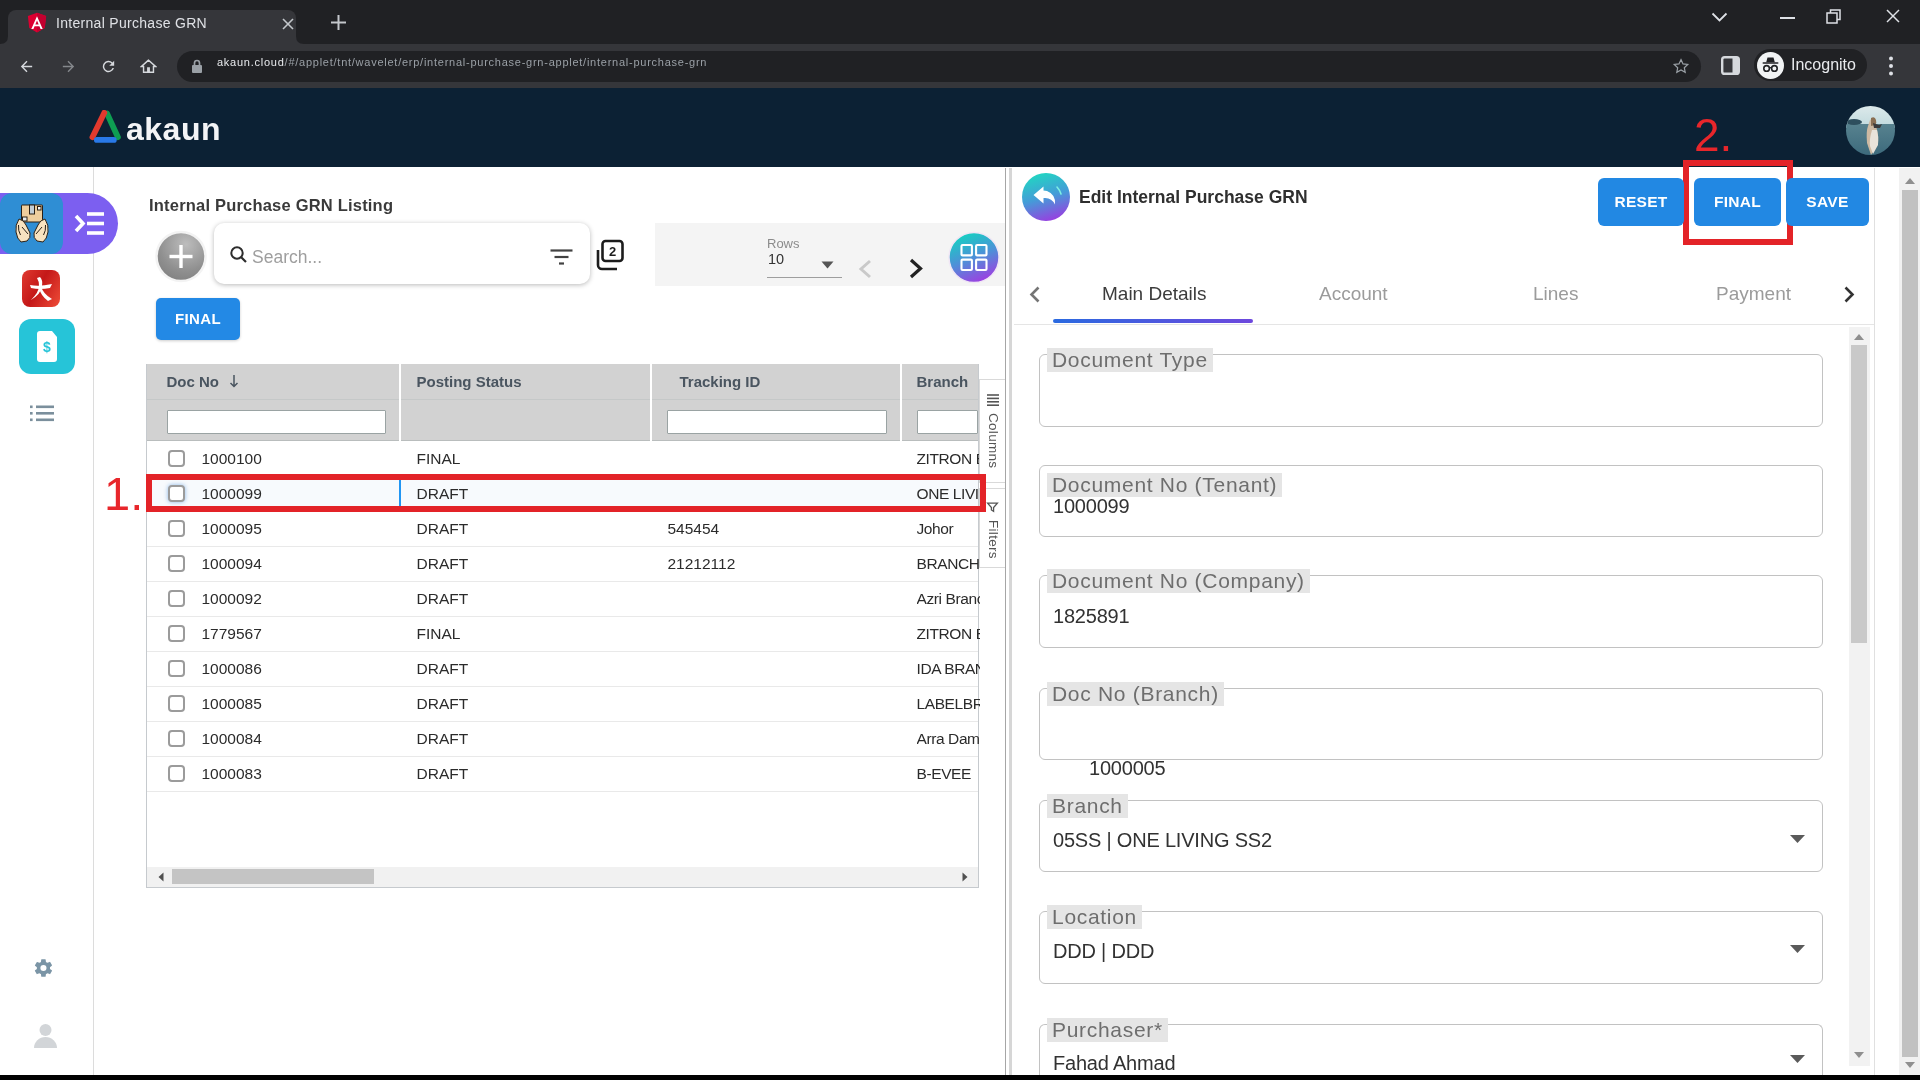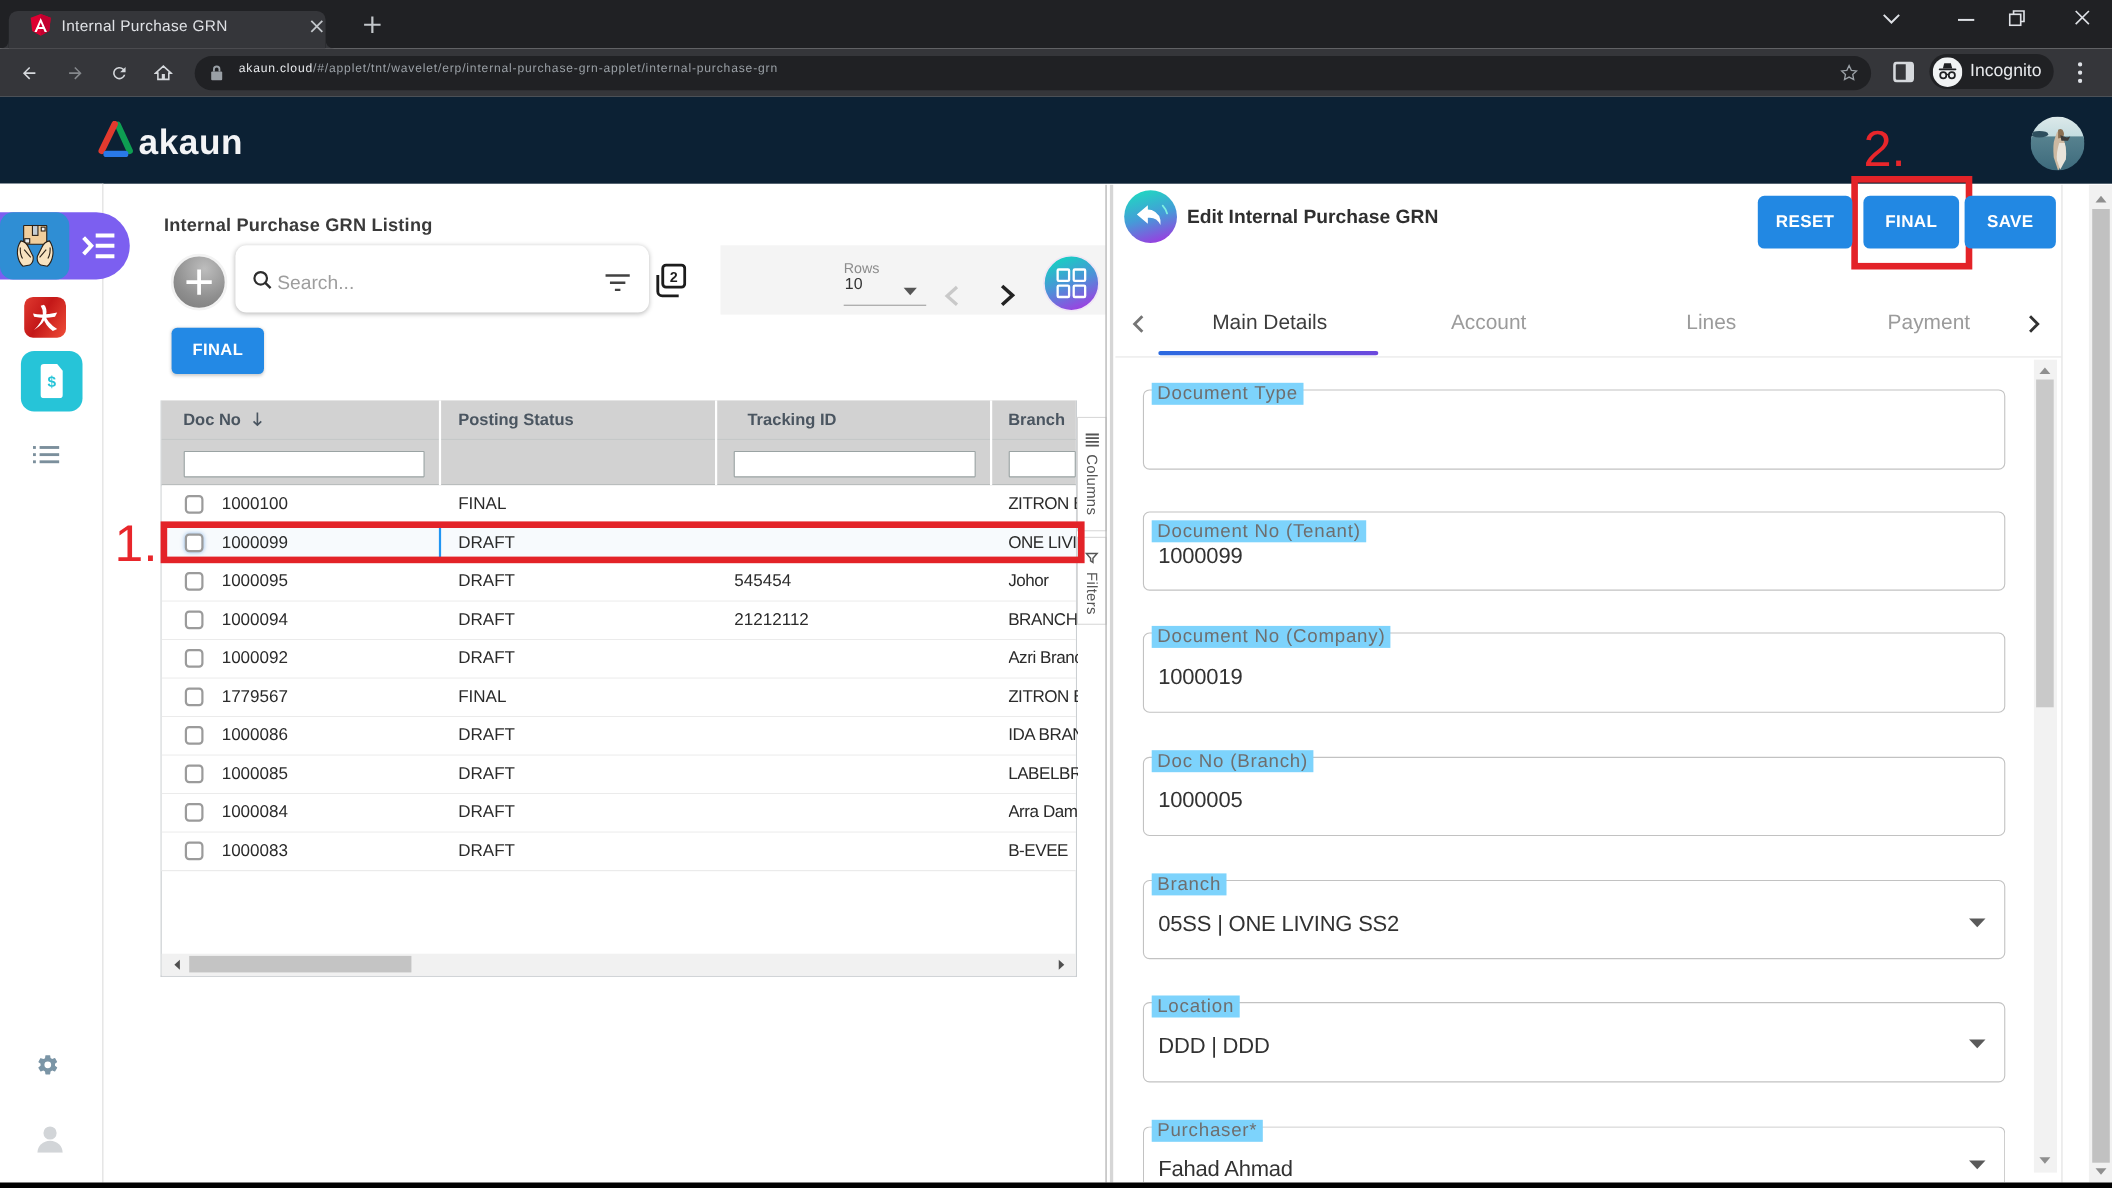--- a/index.html
+++ b/index.html
@@ -82,21 +82,21 @@
   #etitle { left:1079px; top:187px; font-size:17.5px; font-weight:600; color:#2f2f2f; }
   .bluebtn { position:absolute; top:178px; height:48px; background:#2288e3; border-radius:6px; color:#fff;
     font-size:15.5px; font-weight:bold; text-align:center; line-height:48px; letter-spacing:0.3px; }
   .tablbl { position:absolute; top:283px; font-size:19px; }
   #inkbar { left:1053px; top:319px; width:200px; height:4px; border-radius:2px;
     background:linear-gradient(90deg,#2a6ae0,#6d48dd); }
   #tabborder { left:1014px; top:323.5px; width:860px; height:1px; background:#e5e5e5; }
   #cardborder { left:1873.5px; top:168px; width:1px; height:907px; background:#e0e0e0; }
 
   .ffield { position:absolute; left:1039px; width:784px; height:72.5px; border:1px solid #c2c2c2; border-radius:6px; }
-  .flabel { position:absolute; left:1047px; font-size:17px; letter-spacing:0.7px; color:#6e6e6e; background:#7dd3fc; padding:0 5px; }
+  .flabel { position:absolute; left:1047px; font-size:21px; letter-spacing:0.7px; color:#6e6e6e; background:#e5e5e5; padding:0 5px; }
   .fvalue { position:absolute; left:1053px; font-size:20px; letter-spacing:-0.2px; color:#323232; white-space:nowrap; }
 
   #blackbar { left:0; top:1075px; width:1920px; height:5px; background:#010101; }
 </style>
 </head>
 <body>
 <div id="stage">
 
   <div class="abs" id="titlebar"></div>
   <div class="abs" id="tab"></div>
@@ -510,25 +510,25 @@
 
   <div class="ffield" style="top:354px;"></div>
   <div class="flabel" style="top:348px;">Document Type</div>
 
   <div class="ffield" style="top:464.5px;"></div>
   <div class="flabel" style="top:473px;">Document No (Tenant)</div>
   <div class="fvalue" style="top:495px;">1000099</div>
 
   <div class="ffield" style="top:575px;"></div>
   <div class="flabel" style="top:569px;">Document No (Company)</div>
-  <div class="fvalue" style="top:605px;">1000019</div>
+  <div class="fvalue" style="top:605px;">1825891</div>
 
   <div class="ffield" style="top:687.5px;"></div>
   <div class="flabel" style="top:682px;">Doc No (Branch)</div>
-  <div class="fvalue" style="top:717px;">1000005</div>
+  <div class="fvalue" style="top:757px;margin-left:36px;">1000005</div>
 
   <div class="ffield" style="top:799.5px;"></div>
   <div class="flabel" style="top:794px;">Branch</div>
   <div class="fvalue" style="top:829px;">05SS | ONE LIVING SS2</div>
   <svg class="abs" style="left:1789px; top:834px;" width="17" height="10" viewBox="0 0 17 10">
       <path d="M1 1 L8.5 9 L16 1 Z" fill="#5a5a5a"></path>
     </svg>
 
   <div class="ffield" style="top:911px;"></div>
   <div class="flabel" style="top:905px;">Location</div>

